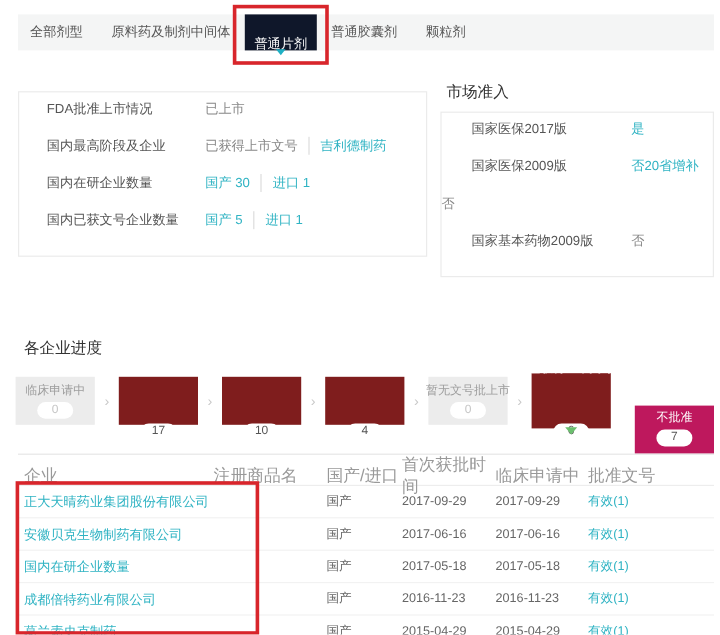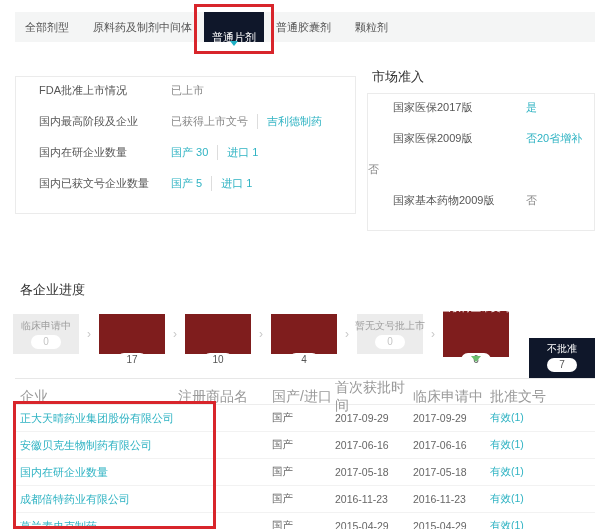--- a/index.html
+++ b/index.html
@@ -39,21 +39,21 @@
   .stage { width:66px; height:40px; display:flex; flex-direction:column; align-items:center; justify-content:center;
            gap:3px; cursor:pointer; position:relative; flex:0 0 66px; }
   .stage-label { font-size:10px; white-space:nowrap; line-height:12px; }
   .pill { background:#fff; border-radius:9px; min-width:30px; text-align:center; font-size:10px; line-height:14px; padding:0 8px; }
   .stage.inactive { background:#ececec; }
   .stage.inactive .stage-label { color:#9d9d9d; }
   .stage.inactive .pill { color:#c5c5c5; }
   .stage.active { background:#7f1d1d; }
   .stage.active .stage-label { color:#fff; }
   .stage.active .pill { color:#555;margin-top:36px; }
-  .stage.rejected { background:#0f172a;margin-top:47px; }
+  .stage.rejected { background:#be185d;margin-top:47px; }
   .stage.rejected .stage-label { color:#fff; }
   .stage.rejected .pill { color:#555; }
   .stage.selected { height:46px; }
   .stage.selected .sel-caret { position:absolute; left:50%; bottom:-5px; margin-left:-5px; width:0; height:0;
       border-left:5px solid transparent; border-right:5px solid transparent; border-top:6px solid #6bbf6e; }
   .stage-arrow { width:20px; text-align:center; color:#c9c9c9; font-size:12px; flex:0 0 20px; }
   .stage-gap { width:20px; flex:0 0 20px; }
 
   
   .table-wrap { position:relative; margin:21px 5px 0 15px; border-top:1px solid #e7e7e7; }

